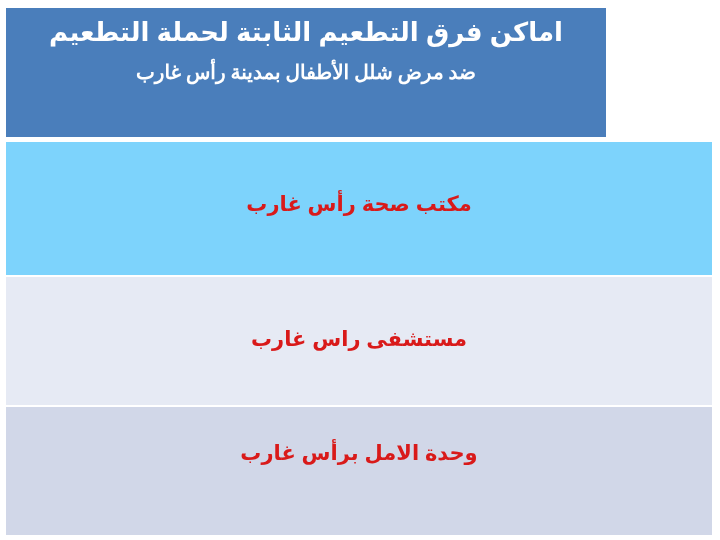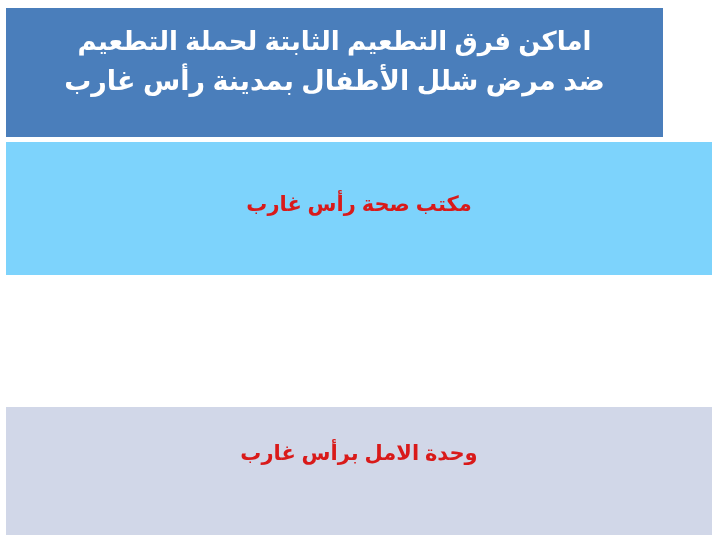--- a/index.html
+++ b/index.html
@@ -21,46 +21,46 @@
     height: 540px;
     background: #ffffff;
     box-sizing: border-box;
   }
 
   
   .header-banner {
     position: absolute;
     left: 6px;
     top: 8px;
-    width: 657px;
+    width: 600px;
     height: 129px;
     background: #4a7ebb;
     display: flex;
     flex-direction: column;
     align-items: center;
     justify-content: flex-start;
-    padding-top: 13px;
+    padding-top: 4px;
     box-sizing: border-box;
     overflow: hidden;
   }
 
   .header-line {
     direction: rtl;
     unicode-bidi: bidi-override;
     color: #ffffff;
     font-weight: bold;
     font-size: 27px;
     line-height: 40px;
     letter-spacing: 0px;
     white-space: nowrap;
     text-align: center;
     width: 100%;
   }
   .header-line-1 { font-size: 26px; }
-  .header-line-2 { font-size: 27px; }
+  .header-line-2 { font-size: 20px; font-family: Liberation Serif, serif; }
 
   
   .rows-area {
     position: absolute;
     left: 6px;
     top: 142px;
     width: 706px;
     height: 392px;
   }
 
@@ -127,20 +127,23 @@
   </div>
 
   <div class="rows-area">
 
     <div class="row row-0">
       <div class="row-label">مكتب صحة رأس غارب</div>
     </div>
 
     <div class="sep sep-1"></div>
 
+    <div class="row row-1">
+      <div class="row-label">مستشفى راس غارب</div>
+    </div>
 
     <div class="sep sep-2"></div>
 
     <div class="row row-2">
       <div class="row-label">وحدة الامل برأس غارب</div>
     </div>
 
   </div>
 
 </div>

